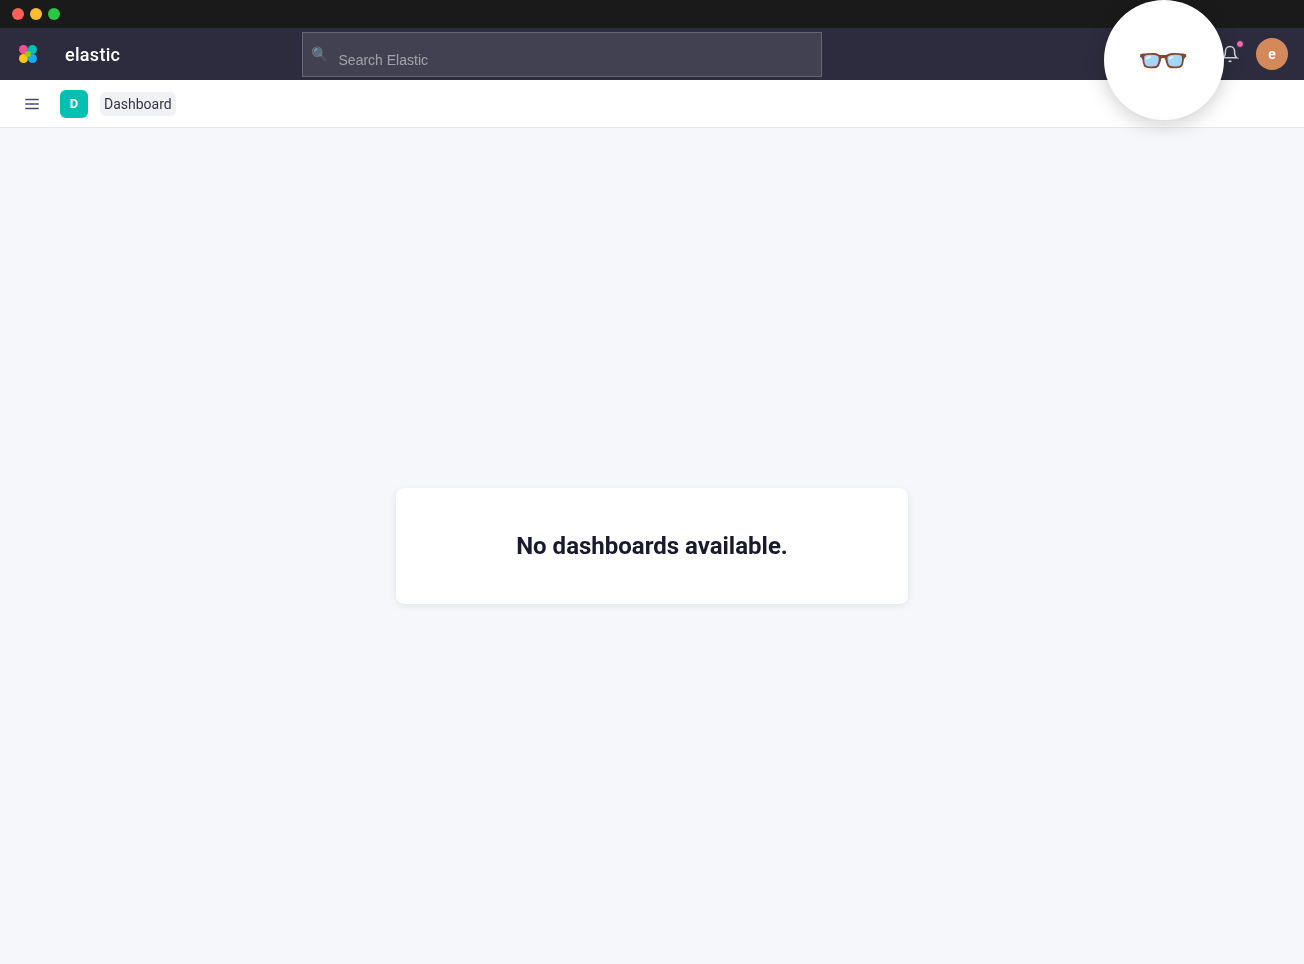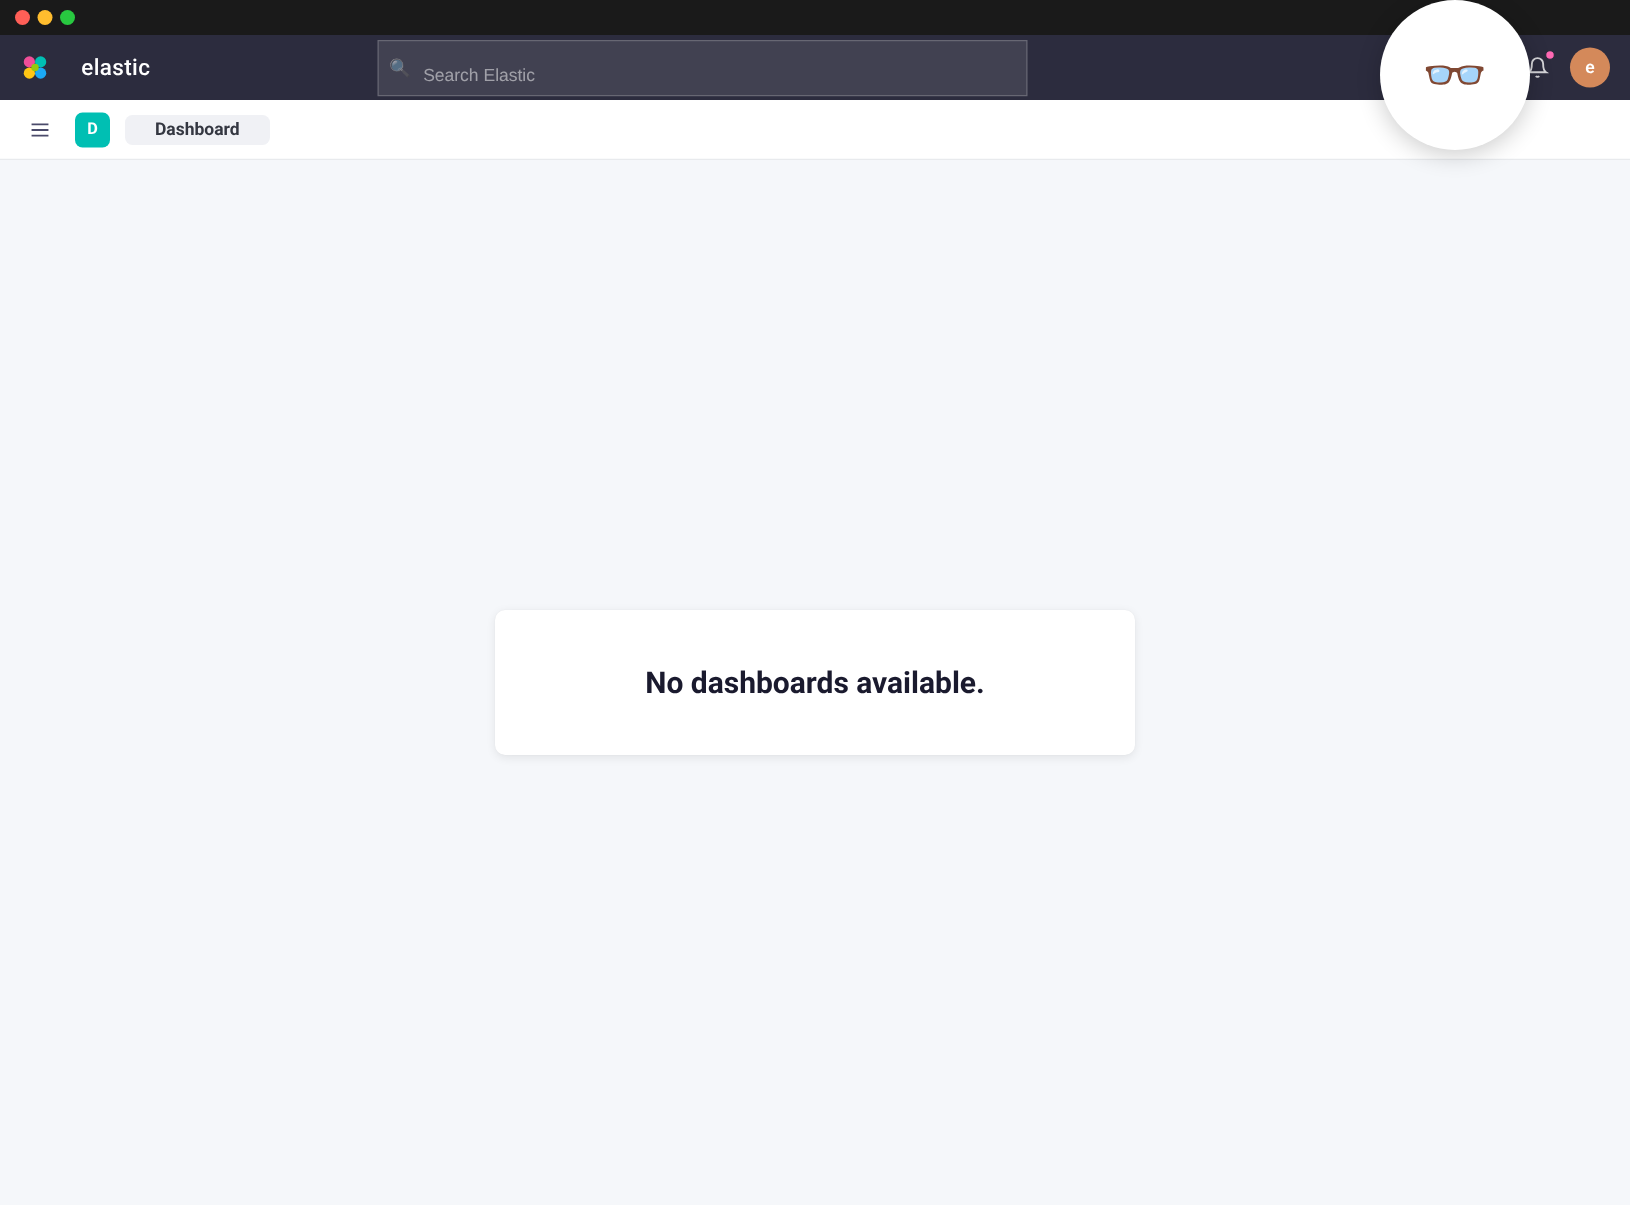--- a/index.html
+++ b/index.html
@@ -200,24 +200,24 @@
       justify-content: center;
       color: white;
       font-size: 13px;
       font-weight: 700;
       cursor: pointer;
     }
 
     .breadcrumb-label {
       background: #f0f1f5;
       border-radius: 6px;
-      padding: 4px 24px;
+      padding: 4px 4px;
       font-size: 14px;
       color: #343741;
-      font-weight: 700;
+      font-weight: 400;
       cursor: pointer;
     }
 
     
     .main-content {
       background: #f5f7fa;
       height: calc(964px - 28px - 52px - 48px);
       display: flex;
       align-items: center;
       justify-content: center;

